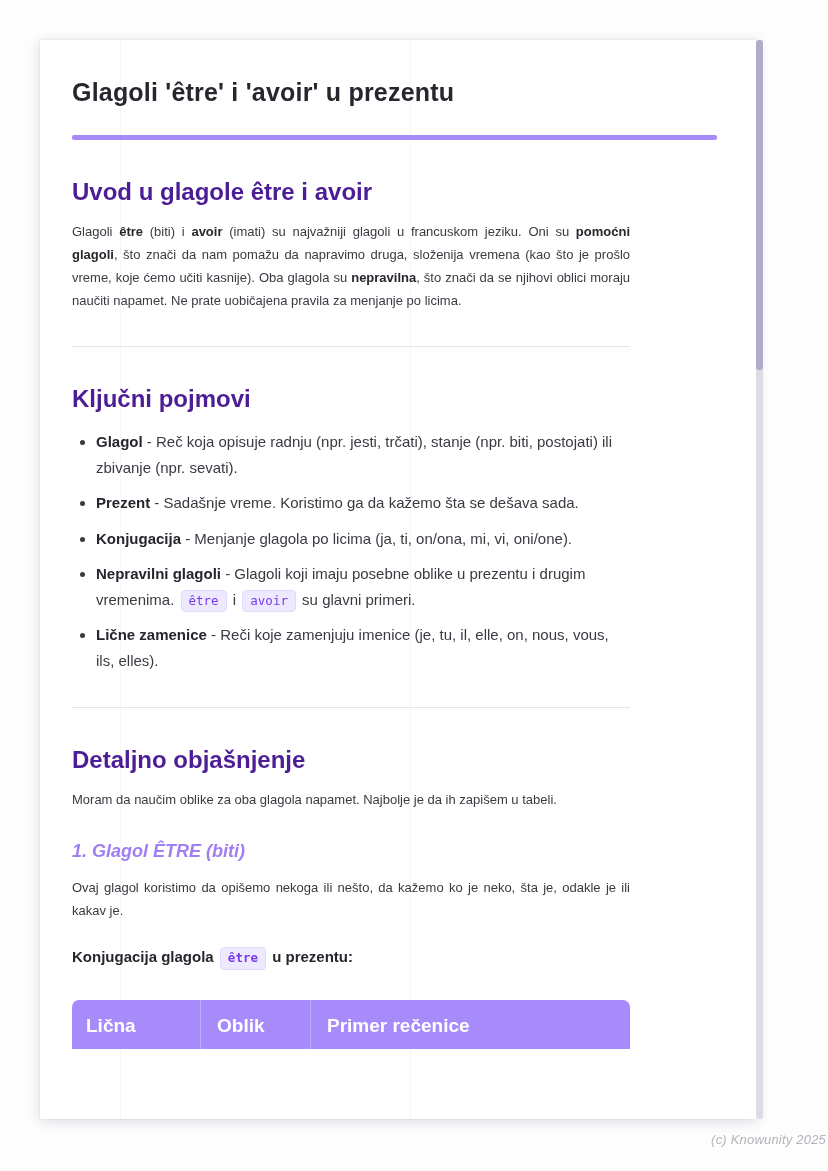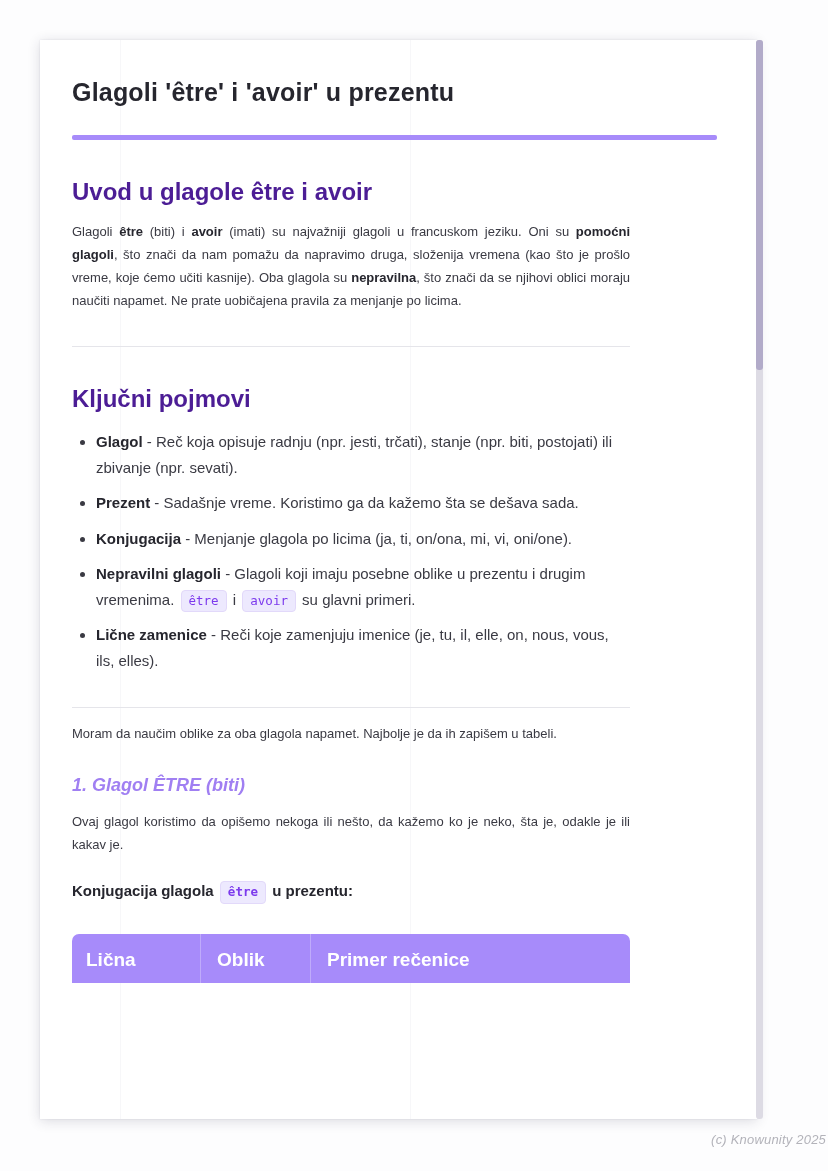--- a/index.html
+++ b/index.html
@@ -178,20 +178,21 @@
     <ul class="term-list">
       <li><span class="b">Glagol</span><span> - Reč koja opisuje radnju (npr. jesti, trčati), stanje (npr. biti, postojati) ili zbivanje (npr. sevati).</span></li>
       <li><span class="b">Prezent</span><span> - Sadašnje vreme. Koristimo ga da kažemo šta se dešava sada.</span></li>
       <li><span class="b">Konjugacija</span><span> - Menjanje glagola po licima (ja, ti, on/ona, mi, vi, oni/one).</span></li>
       <li><span class="b">Nepravilni glagoli</span><span> - Glagoli koji imaju posebne oblike u prezentu i drugim vremenima. </span><code class="chip">être</code><span> i </span><code class="chip">avoir</code><span> su glavni primeri.</span></li>
       <li><span class="b">Lične zamenice</span><span> - Reči koje zamenjuju imenice (je, tu, il, elle, on, nous, vous, ils, elles).</span></li>
     </ul>
 
     <div class="divider"></div>
 
+    <h2 class="section-heading">Detaljno objašnjenje</h2>
 
     <p class="body-text">Moram da naučim oblike za oba glagola napamet. Najbolje je da ih zapišem u tabeli.</p>
 
     <h3 class="subsection-heading">1. Glagol ÊTRE (biti)</h3>
 
     <p class="body-text">Ovaj glagol koristimo da opišemo nekoga ili nešto, da kažemo ko je neko, šta je, odakle je ili kakav je.</p>
 
     <p class="conjugation-label"><span class="b">Konjugacija glagola </span><code class="chip">être</code><span class="b"> u prezentu:</span></p>
 
     <div class="conj-table">

